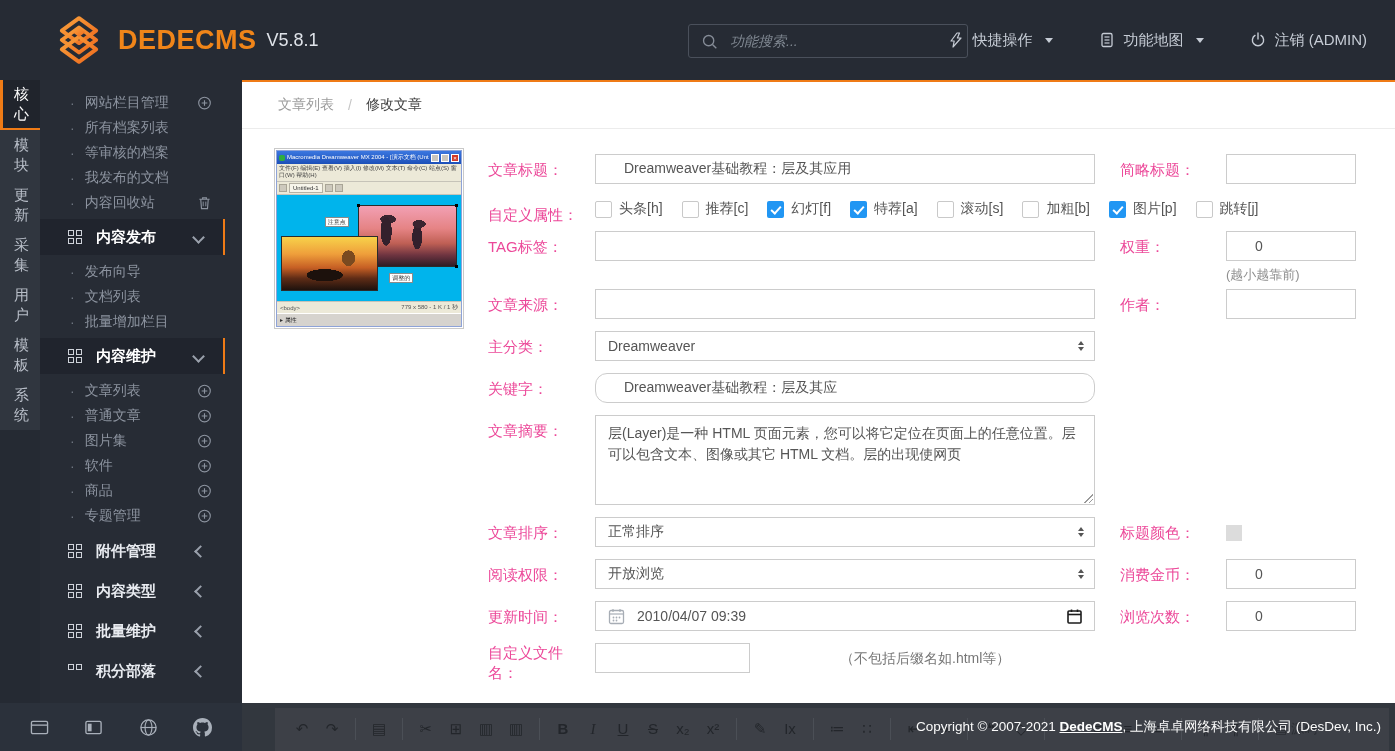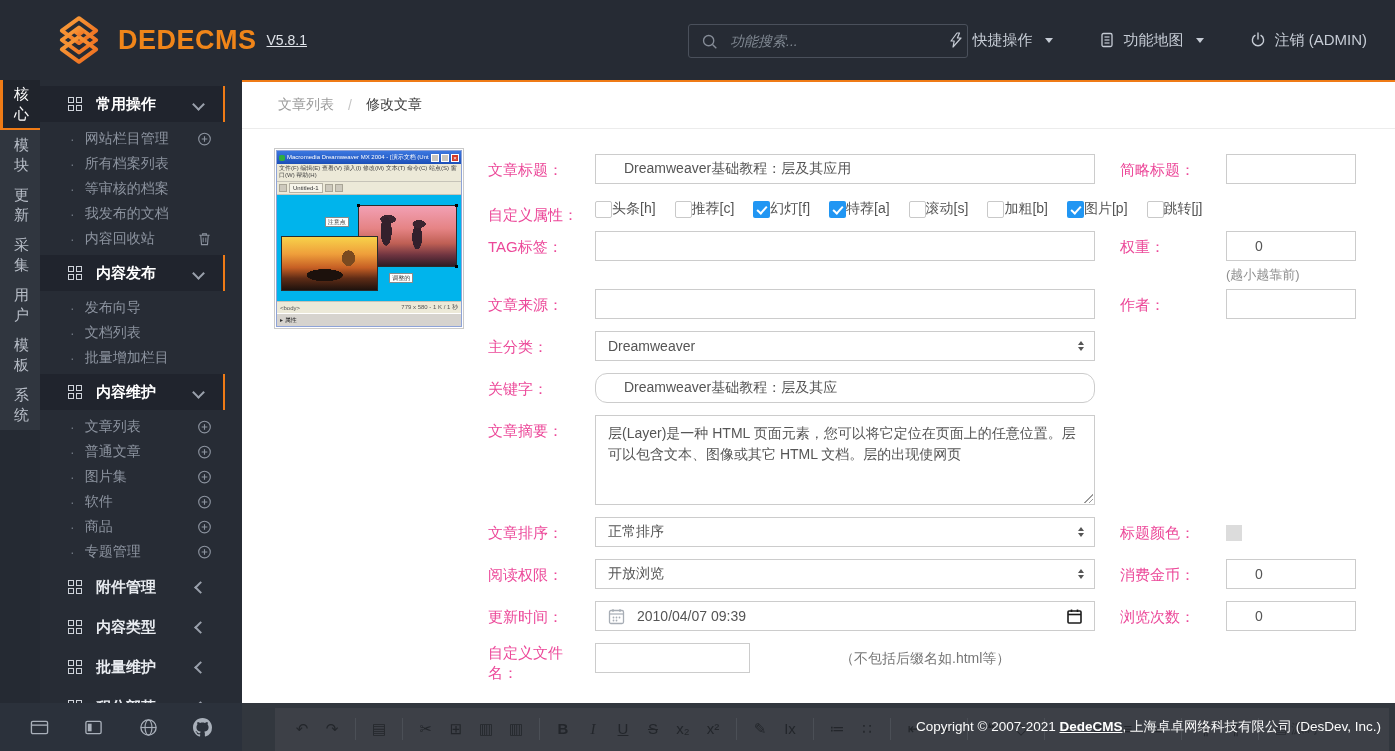--- a/index.html
+++ b/index.html
@@ -4,21 +4,21 @@
 <style>
   html,body{margin:0;padding:0;background:#20232a;}
   .page{position:relative;width:1395px;height:751px;overflow:hidden;background:#fff;
         font-family:"Liberation Sans","DejaVu Sans",sans-serif;}
 
   
   .header{position:absolute;left:0;top:0;width:100%;height:80px;background:#262b34;}
   .brand{position:absolute;left:54px;top:15px;display:flex;align-items:center;}
   .brand svg{width:50px;height:50px;}
   .brand-name{color:#f08519;font-size:27px;font-weight:bold;letter-spacing:.5px;margin-left:14px;}
-  .brand-ver{color:#dfe3e9;font-size:14px;margin-left:10px;text-decoration:underline;}
+  .brand-ver{color:#dfe3e9;font-size:18px;margin-left:10px;}
   .search{position:absolute;left:688px;top:24px;width:280px;height:34px;border:1px solid #4a505b;
           border-radius:3px;display:flex;align-items:center;padding:0 12px;gap:10px;color:#858c97;box-sizing:border-box;}
   .search svg{width:17px;height:17px;flex:none;}
   .search input{flex:1;background:transparent;border:none;outline:none;color:#22c55e;font-size:14px;font-style:italic;}
   .search input::placeholder{color:#7f8791;}
   .hmenu{position:absolute;right:28px;top:0;height:80px;display:flex;align-items:center;gap:46px;
          color:#c6ccd5;font-size:15px;}
   .hitem{display:flex;align-items:center;gap:9px;cursor:pointer;}
   .hitem svg{width:16px;height:16px;}
   .caret{width:0;height:0;border-left:4px solid transparent;border-right:4px solid transparent;
@@ -78,21 +78,21 @@
                border-top:4px solid #555;}
   .ta-wrap{position:absolute;left:353px;top:333px;width:500px;height:90px;}
   .f-textarea{width:100%;height:100%;border:1px solid #ccc;box-sizing:border-box;font-size:14px;color:#555;
               padding:7px 12px;line-height:21px;resize:none;outline:none;font-family:inherit;}
   .ta-grip{position:absolute;right:2px;bottom:2px;width:10px;height:10px;pointer-events:none;
            background:linear-gradient(135deg,transparent 0 55%,#9a9a9a 55% 62%,transparent 62% 78%,#9a9a9a 78% 85%,transparent 85%);}
   .note{position:absolute;font-size:13px;color:#8f8f8f;}
   .note.big{font-size:14px;color:#777;margin-left:40px;}
   .swatch{position:absolute;width:16px;height:16px;background:#dcdcdc;}
   .cb-row{position:absolute;left:353px;top:117px;display:flex;align-items:center;gap:19px;height:20px;}
-  .cb-item{display:flex;align-items:center;font-size:14px;color:#555;cursor:pointer;}
+  .cb-item{display:flex;align-items:center;gap:7px;font-size:14px;color:#555;cursor:pointer;}
   .cb-box{width:17px;height:17px;border:1px solid #c9c9c9;border-radius:2px;background:#fff;
           position:relative;box-sizing:border-box;flex:none;}
   .cb-box.checked{border-color:transparent;}
   .cb-box.checked::after{content:"";position:absolute;left:5px;top:2px;width:4px;height:8px;
           border:solid #fff;border-width:0 2px 2px 0;transform:rotate(42deg);}
   .f-date{display:flex;align-items:center;gap:12px;}
   .f-date .cal-gray{display:flex;color:#a7adb5;}
   .f-date .cal-gray svg{width:17px;height:17px;}
   .f-date .cal-dark{margin-left:auto;display:flex;color:#1c1c1c;}
   .f-date .cal-dark svg{width:15px;height:15px;}
@@ -242,30 +242,20 @@
           <span>板</span>
         </div>
         <div class="rail-item">
           <span>系</span>
           <span>统</span>
         </div>
       </div>
   </div>
 
   <div class="menu" id="menu-sections">
-      <div class="sec-header expanded">
-        <span class="ico-grid">
-          <i></i>
-          <i></i>
-          <i></i>
-          <i></i>
-        </span>
-        <span class="sec-label">常用操作</span>
-        <span class="chev down"></span>
-      </div>
       <div class="sec-items">
         <div class="menu-item">
           <span class="dot">·</span>
           <span class="mi-label">网站栏目管理</span>
           <span class="mi-ico">
             <svg viewBox="0 0 16 16">
               <circle cx="8" cy="8" r="6.2" fill="none" stroke="currentColor" stroke-width="1.2"></circle>
               <line x1="8" y1="5" x2="8" y2="11" stroke="currentColor" stroke-width="1.2"></line>
               <line x1="5" y1="8" x2="11" y2="8" stroke="currentColor" stroke-width="1.2"></line>
             </svg>

